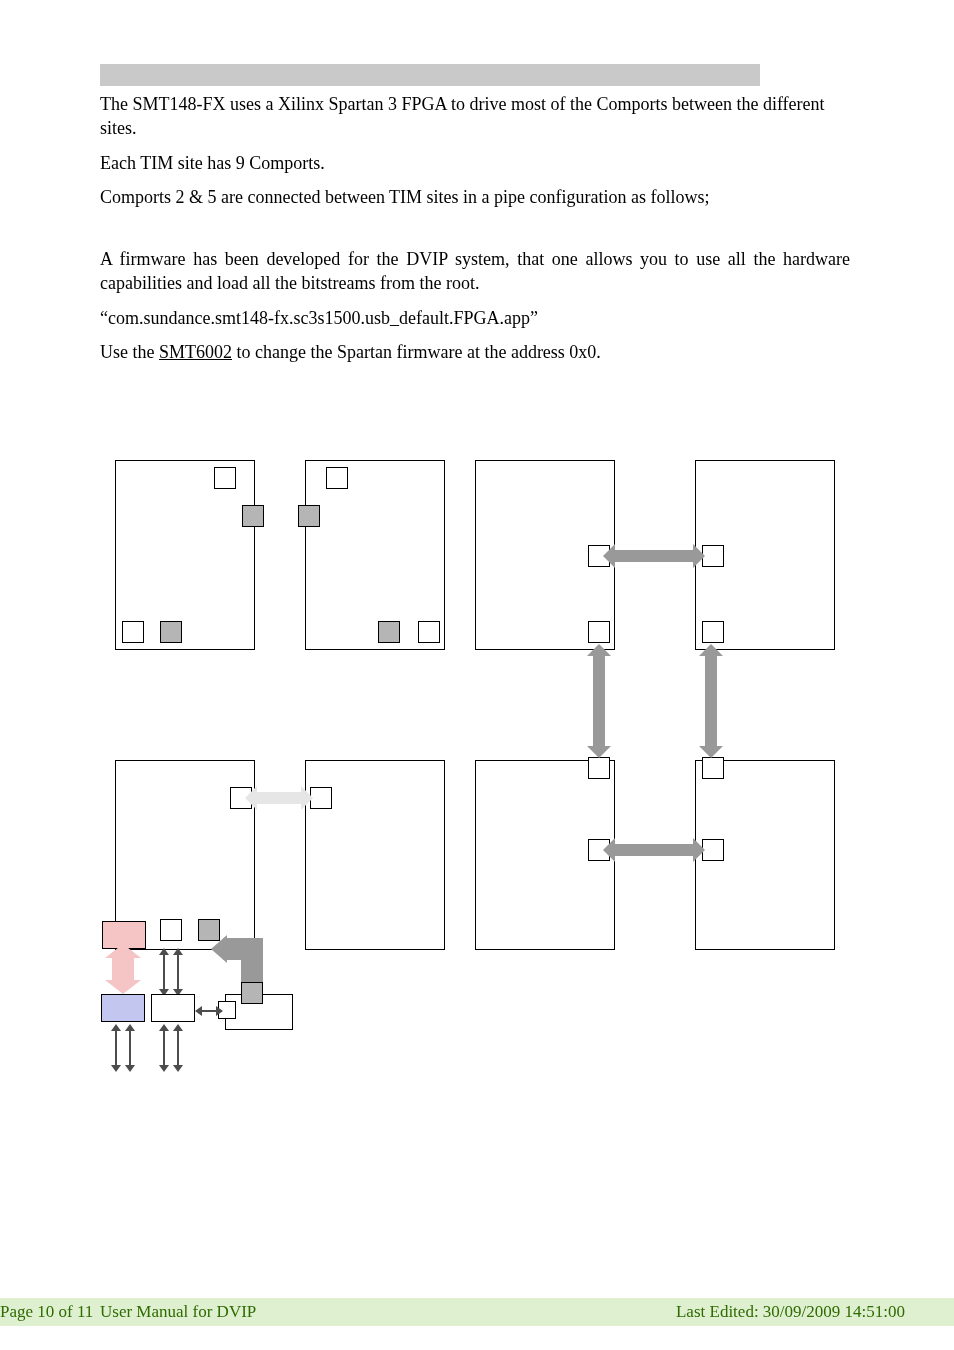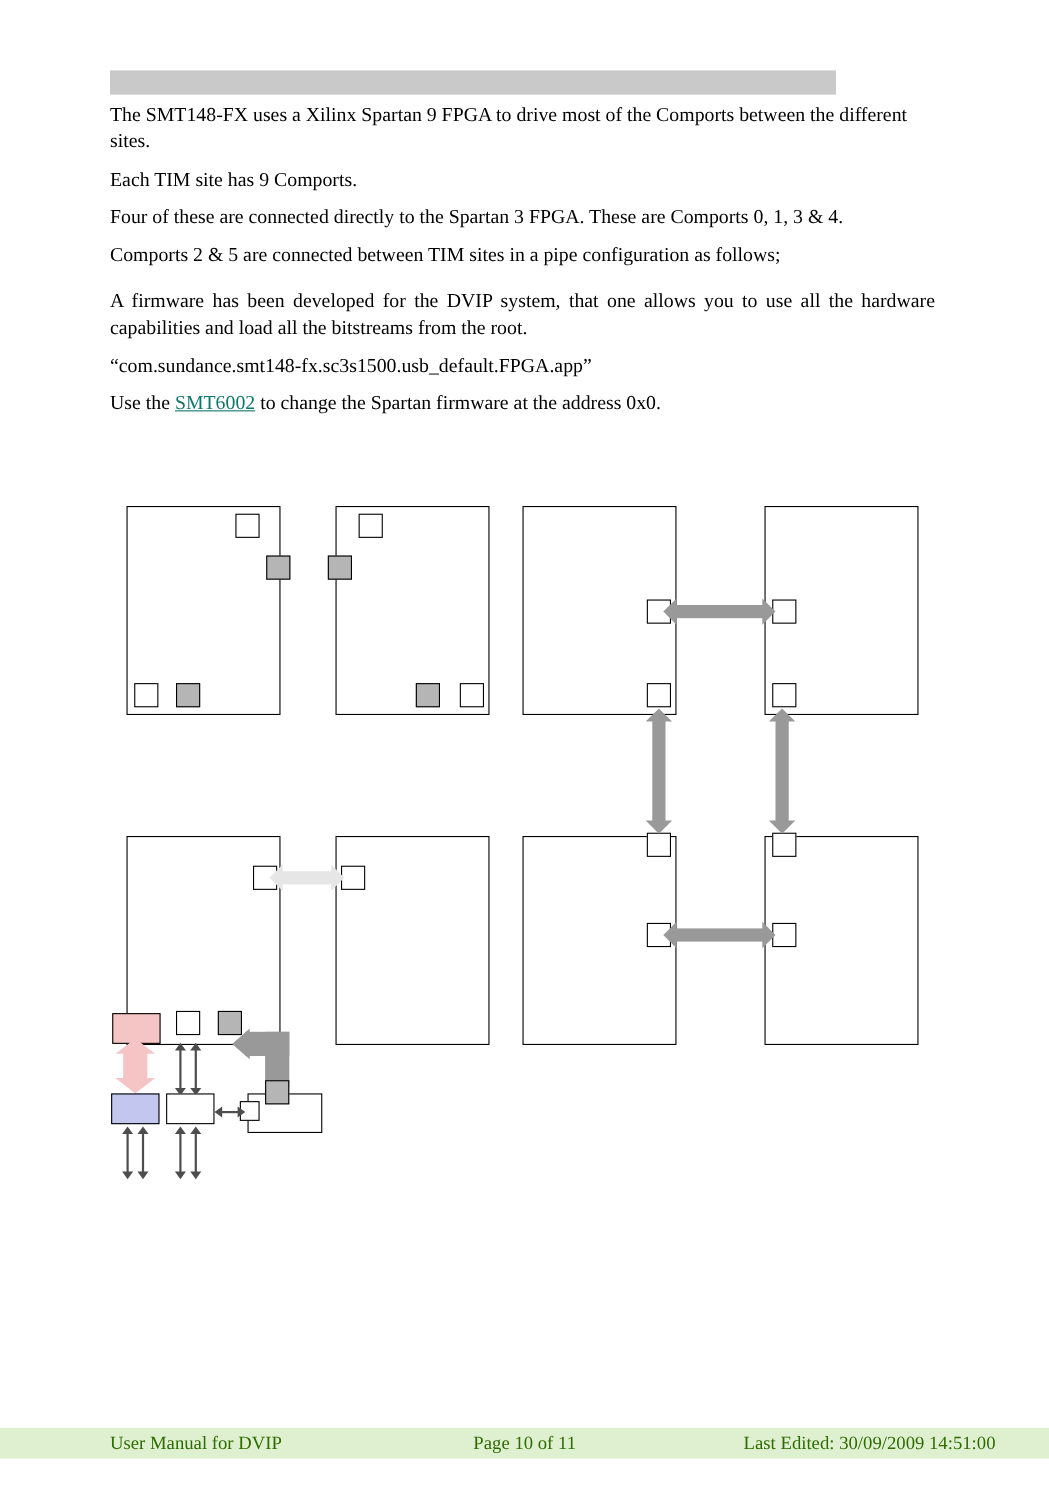--- a/index.html
+++ b/index.html
@@ -12,32 +12,32 @@
   }
   .page {
     position:absolute; left:100px; top:64px; width:750px;
   }
   .gray-bar {
     width:660px; height:22px;
     background:#c9c9c9;
     margin-bottom:6px;
   }
   p { font-size:18px; line-height:1.35; margin-bottom:10px; }
-  .section-gap { margin-top:18px; }
-  a { color:#0f766e; }
+  .section-gap { margin-top:38px; }
+  a { color:#000000; }
   
   .footer {
     position:absolute; left:0; bottom:24px; width:954px; height:28px;
     background:#dff0d0; display:flex;
     font-size:17px; color:#2e6b00;
     align-items:center;
     font-family:"Lucida Bright",Georgia,serif;
   }
   .footer .left  { position:absolute; left:100px;font-family:Liberation Serif, serif; }
-  .footer .mid   { position:absolute; left:0; width:100%; text-align:center; }
+  .footer .mid   { position:absolute; left:0; width:100%; }
   .footer .right { position:absolute; right:49px; }
 
   
   .diagram {
     position:absolute; left:115px; top:460px; width:740px; height:680px;
   }
   .box {
     position:absolute; background:#fff; border:1.2px solid #000;
   }
   .port {
@@ -105,23 +105,22 @@
     border-bottom:14px solid transparent;
     border-right:16px solid #999;
   }
 </style>
 </head>
 <body>
 
 <div class="page">
   <div class="gray-bar"></div>
 
-  <p>The SMT148-FX uses a Xilinx Spartan 9 FPGA to drive most of the Comports between the different sites.</p>
+  <p>The SMT148-FX uses a Xilinx Spartan 3 FPGA to drive most of the Comports between the different sites.</p>
   <p>Each TIM site has 9 Comports.</p>
-  <p style="text-align:justify">Four of these are connected directly to the Spartan 3 FPGA. These are Comports 0, 1, 3 &amp; 4.</p>
   <p>Comports 2 &amp; 5 are connected between TIM sites in a pipe configuration as follows;</p>
 
   <p class="section-gap" style="text-align:justify">A firmware has been developed for the DVIP system, that one allows you to use all the hardware capabilities and load all the bitstreams from the root.</p>
   <p>“com.sundance.smt148-fx.sc3s1500.usb_default.FPGA.app”</p>
   <p>
     <span>Use the </span><a href="#">SMT6002</a><span> to change the Spartan firmware at the address 0x0.</span>
   </p>
 </div>
 
 <div class="diagram">

